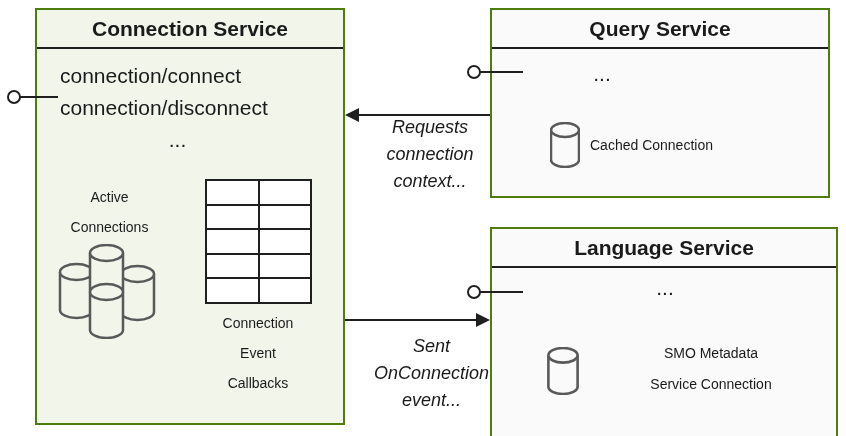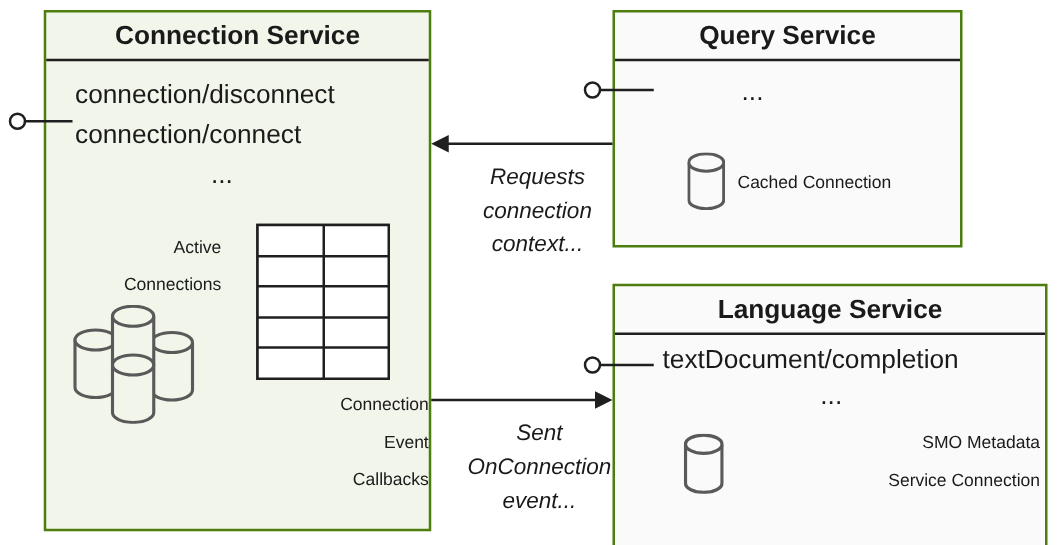--- a/index.html
+++ b/index.html
@@ -11,34 +11,34 @@
     font-family: "Liberation Sans", sans-serif;
     color: #1a1a1a;
     overflow: hidden;
   }
   .box {
     position: absolute;
     border: 2px solid #4d7c0f;
     box-sizing: border-box;
   }
   .box.connection { left: 35px; top: 8px; width: 310px; height: 417px; background: #f2f5ea; }
-  .box.query      { left: 490px; top: 8px; width: 280px; height: 190px; background: #fafafa; }
+  .box.query      { left: 490px; top: 8px; width: 340px; height: 190px; background: #fafafa; }
   .box.language   { left: 490px; top: 227px; width: 348px; height: 255px; background: #fafafa; }
   .box-header {
     display: flex; align-items: center; justify-content: center;
     height: 37px;
     border-bottom: 2px solid #1f1f1f;
     font-weight: bold;
     font-size: 21px;
   }
   .abs { position: absolute; }
   .methods { font-size: 21px; }
   .methods .mline { white-space: nowrap; }
   .center { text-align: center; }
-  .pre { white-space: pre-line; text-align: right; }
+  .pre { white-space: pre-line; }
   .lbl { font-size: 14px; line-height: 30px; }
   .connectors { position: absolute; left: 0; top: 0; z-index: 5; }
   .connectors line { stroke: #1f1f1f; stroke-width: 2; }
   .connectors circle { fill: #ffffff; stroke: #1f1f1f; stroke-width: 2; }
   .connectors .head { fill: #1f1f1f; stroke: none; }
   .arrow-label {
     position: absolute;
     font-style: italic;
     font-size: 18px;
     line-height: 27px;
@@ -64,22 +64,22 @@
 </style>
 </head>
 <body>
 
 <div class="canvas">
 
   <div class="box connection">
     <div class="box-header">Connection Service</div>
 
     <div class="methods abs" style="left:23px; top:50px; width:235px; line-height:32px;">
+      <div class="mline">connection/connect</div>
       <div class="mline">connection/disconnect</div>
-      <div class="mline">connection/connect</div>
       <div class="center">...</div>
     </div>
 
     <div class="abs lbl center pre" style="left:5px; top:172px; width:135px;">Active
 Connections</div>
 
     <svg class="abs" style="left:21px; top:234px;" width="98" height="95" viewBox="0 0 98 95">
       <g class="cyl green" transform="translate(2,20)">
         <path d="M0 8 v38 a16.5 8 0 0 0 33 0 v-38"></path>
           <ellipse cx="16.5" cy="8" rx="16.5" ry="8"></ellipse>
@@ -129,35 +129,34 @@
           <ellipse cx="15" cy="8" rx="14" ry="7"></ellipse>
       </g>
     </svg>
     <div class="abs lbl" style="left:98px; top:120px;">Cached Connection</div>
   </div>
 
   <div class="box language">
     <div class="box-header">Language Service</div>
 
     <div class="methods abs" style="left:38px; top:44px; width:270px; line-height:29px;">
-      <div class="mline">textDocument/completion</div>
       <div class="center">...</div>
     </div>
 
     <svg class="abs" style="left:55px; top:118px;" width="32" height="48" viewBox="0 0 30 46">
       <g class="cyl white">
         <path d="M1 8 v30 a14 7 0 0 0 28 0 v-30"></path>
           <ellipse cx="15" cy="8" rx="14" ry="7"></ellipse>
       </g>
     </svg>
     <div class="abs lbl center pre" style="left:98px; top:109px; width:242px; line-height:31px;">SMO Metadata
 Service Connection</div>
   </div>
 
-  <div class="arrow-label" style="left:345px; top:128px; width:170px;">Requests
+  <div class="arrow-label" style="left:345px; top:114px; width:170px;">Requests
 connection
 context...</div>
   <div class="arrow-label" style="left:345px; top:333px; width:173px;">Sent
 OnConnection
 event...</div>
 
   <svg class="connectors" width="846" height="436" viewBox="0 0 846 436">
     <g>
       <line x1="20" y1="97" x2="58" y2="97"></line>
       <circle cx="14" cy="97" r="6"></circle>

